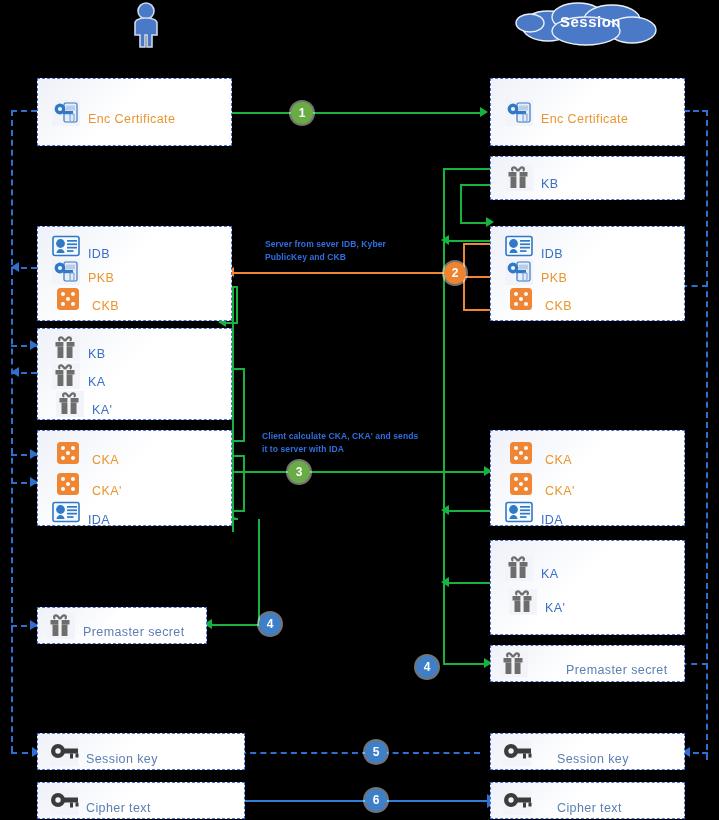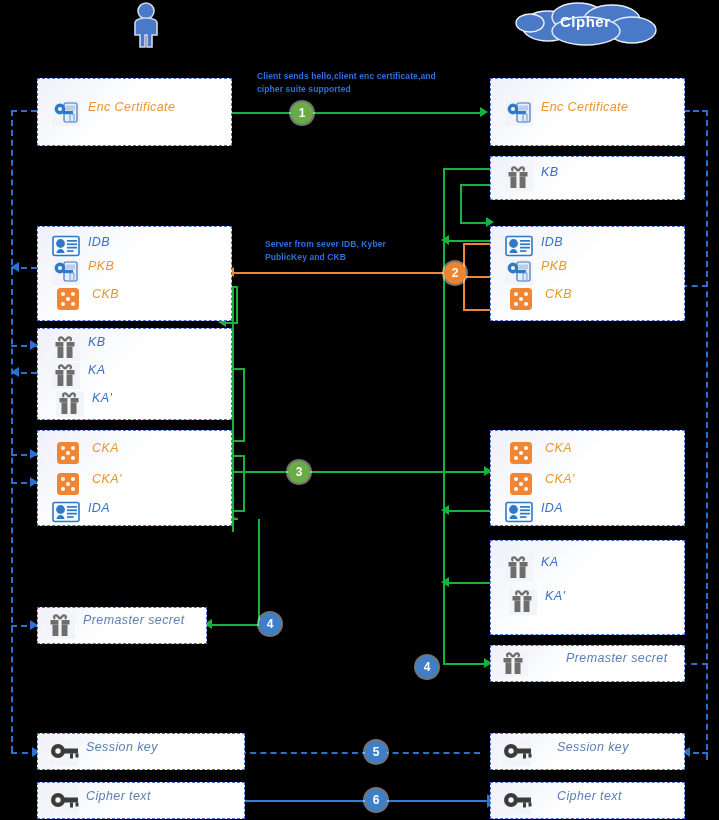--- a/index.html
+++ b/index.html
@@ -7,21 +7,21 @@
        font-family:"Liberation Sans","DejaVu Sans",sans-serif;}
   #stage{position:absolute;left:0;top:0;width:719px;height:820px;background:#000;}
 
   
   .abs{position:absolute;}
 
   
   .box{position:absolute;background:linear-gradient(135deg,#eef1f8 0%,#ffffff 45%,#ffffff 100%);
        border:1px dashed #4a6fd0;box-sizing:border-box;}
 
-  .row{position:absolute;display:flex;align-items:flex-start;font-style:italic;}
+  .row{position:absolute;display:flex;align-items:flex-end;}
   .row .lbl{font-size:12.5px;letter-spacing:.4px;white-space:nowrap;}
   .lbl.blue{color:#3a6fc4;}
   .lbl.orange{color:#e8962f;}
   .lbl.slate{color:#5b7fb4;}
 
   
   .ico{width:28px;height:26px;position:relative;flex:0 0 auto;margin-right:8px;
        display:inline-block;}
   .ico svg{display:block;}
   .icobg{background:#f2f4f9;}
@@ -80,21 +80,21 @@
       <g fill="#4a7ac7" stroke="#e9eef7" stroke-width="1.4">
         <ellipse cx="36" cy="26" rx="26" ry="15"></ellipse>
         <ellipse cx="66" cy="17" rx="26" ry="14"></ellipse>
         <ellipse cx="100" cy="20" rx="28" ry="15"></ellipse>
         <ellipse cx="120" cy="30" rx="24" ry="13"></ellipse>
         <ellipse cx="74" cy="31" rx="34" ry="14"></ellipse>
         <ellipse cx="18" cy="23" rx="14" ry="9"></ellipse>
       </g>
     </svg>
   </div>
-  <div class="cloudtxt" style="left:560px;top:13px;">Cipher</div>
+  <div class="cloudtxt" style="left:560px;top:13px;">Session</div>
 
   <div class="dash-v" style="left:11px;top:110px;height:642px;"></div>
   <div class="dash-h" style="left:11px;top:110px;width:26px;"></div>
   <div class="dash-h" style="left:11px;top:267px;width:26px;"></div>
   <div class="arrow ar-l b" style="left:11px;top:262px;"></div>
   <div class="dash-h" style="left:11px;top:345px;width:26px;"></div>
   <div class="arrow ar-r b" style="left:30px;top:340px;"></div>
   <div class="dash-h" style="left:11px;top:372px;width:26px;"></div>
   <div class="arrow ar-l b" style="left:11px;top:367px;"></div>
   <div class="dash-h" style="left:11px;top:454px;width:26px;"></div>
@@ -556,24 +556,24 @@
           <circle cx="8" cy="11" r="2.7" fill="#f4f4f4"></circle>
           <rect x="13" y="8.5" width="15" height="5" fill="#3b3b3b"></rect>
           <rect x="20" y="13.5" width="3" height="5" fill="#3b3b3b"></rect>
           <rect x="25.5" y="13.5" width="3" height="4" fill="#3b3b3b"></rect>
         </svg>
       </span>
       <span class="lbl slate" style="margin-left:18px;">Cipher text</span>
     </div>
   </div>
 
-  <div class="cap" style="left:257px;top:70px;width:210px;">Client sends hello,client enc certificate,and
-cipher suite supported</div>
   <div class="cap" style="left:265px;top:238px;width:200px;">Server from sever IDB, Kyber
  PublicKey and CKB</div>
+  <div class="cap" style="left:262px;top:430px;width:210px;">Client calculate CKA, CKA'    and sends
+it to server with IDA</div>
 
   <div class="badge green" style="left:291px;top:102px;">1</div>
   <div class="badge orange" style="left:444px;top:262px;">2</div>
   <div class="badge green" style="left:288px;top:461px;">3</div>
   <div class="badge blue" style="left:259px;top:613px;">4</div>
   <div class="badge blue" style="left:416px;top:656px;">4</div>
   <div class="badge blue" style="left:365px;top:741px;">5</div>
   <div class="badge blue" style="left:365px;top:789px;">6</div>
 
 </div>

